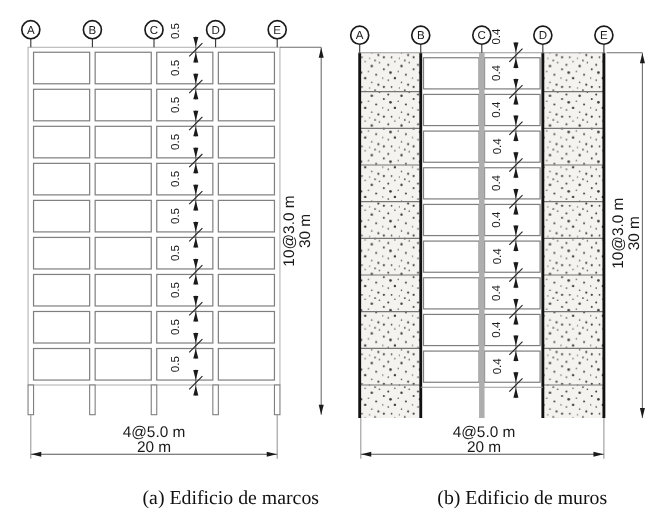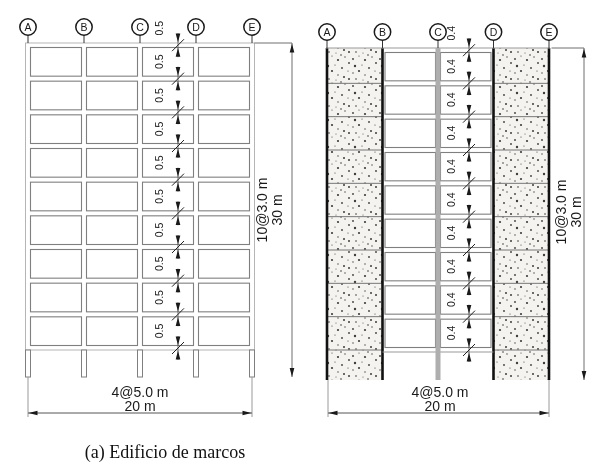--- a/index.html
+++ b/index.html
@@ -1,20 +1,20 @@
 <!DOCTYPE html>
 <html><head>
 <meta charset="utf-8">
 <style>
   html,body{margin:0;padding:0;background:#ffffff;}
   #canvas{position:relative;width:608px;height:476px;background:#ffffff;overflow:hidden;
           font-family:"Liberation Sans",sans-serif;}
   #fig-svg{position:absolute;left:0;top:0;}
   .cap{position:absolute;top:442px;font-family:"Liberation Serif",serif;font-size:18px;
-       color:#111;text-align:center;white-space:nowrap;}
+       color:#111;text-align:right;white-space:nowrap;}
   #cap-a{left:40px;width:250px;}
   #cap-b{left:330px;width:222px;}
 </style>
 </head>
 <body>
 
 <div id="canvas">
   <svg id="fig-svg" width="608" height="476" viewBox="0 0 608 476">
     <defs>
       <pattern id="stipple" width="27" height="27" patternUnits="userSpaceOnUse">
@@ -280,13 +280,14 @@
         <line x1="328" y1="380" x2="328" y2="417" stroke="#9a9a9a" stroke-width="1"></line>
         <line x1="549" y1="380" x2="549" y2="417" stroke="#9a9a9a" stroke-width="1"></line>
         <line x1="328" y1="413" x2="549" y2="413" stroke="#555" stroke-width="1"></line>
         <polygon points="328.5,413 337.5,410.7 337.5,415.3" fill="#1a1a1a"></polygon>
         <polygon points="548.5,413 539.5,410.7 539.5,415.3" fill="#1a1a1a"></polygon>
         <text x="440" y="397" font-size="14" fill="#1a1a1a" font-family="&quot;Liberation Sans&quot;, sans-serif" text-anchor="middle">4@5.0 m</text>
         <text x="440" y="411" font-size="14" fill="#1a1a1a" font-family="&quot;Liberation Sans&quot;, sans-serif" text-anchor="middle">20 m</text>
       </g>
     </svg>
   <div class="cap" id="cap-a">(a) Edificio de marcos</div>
+  <div class="cap" id="cap-b">(b) Edificio de muros</div>
 </div>
 
 </body></html>

